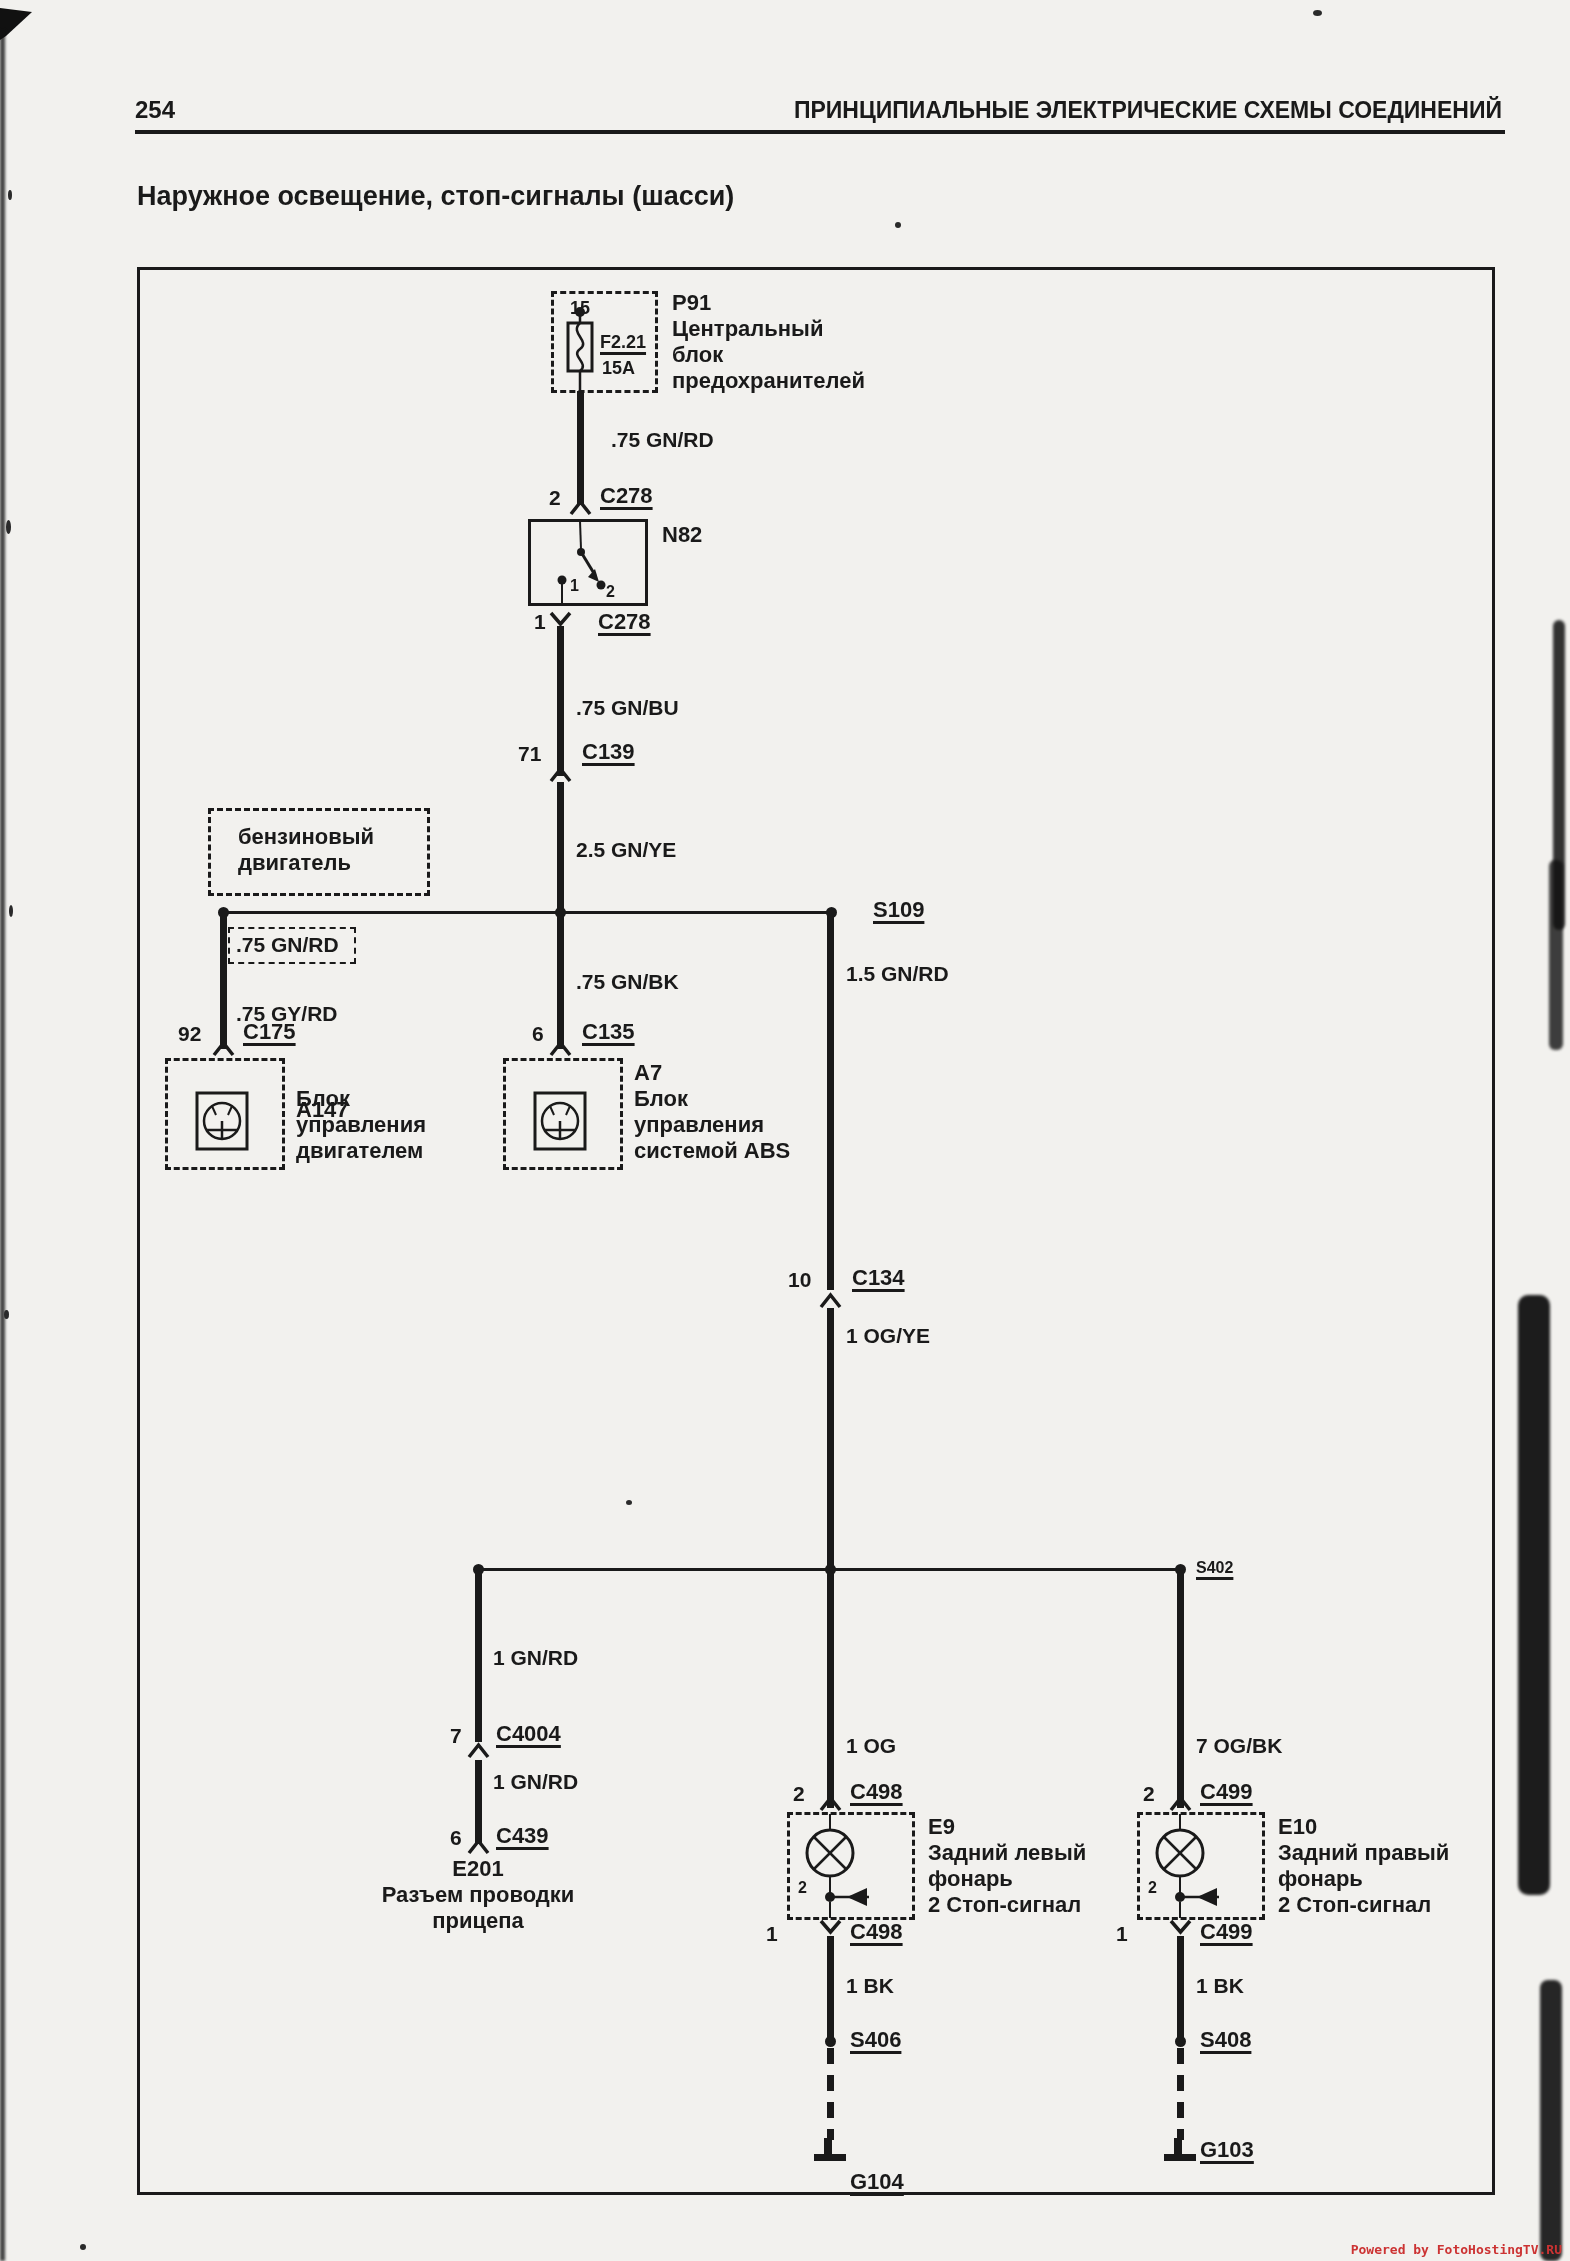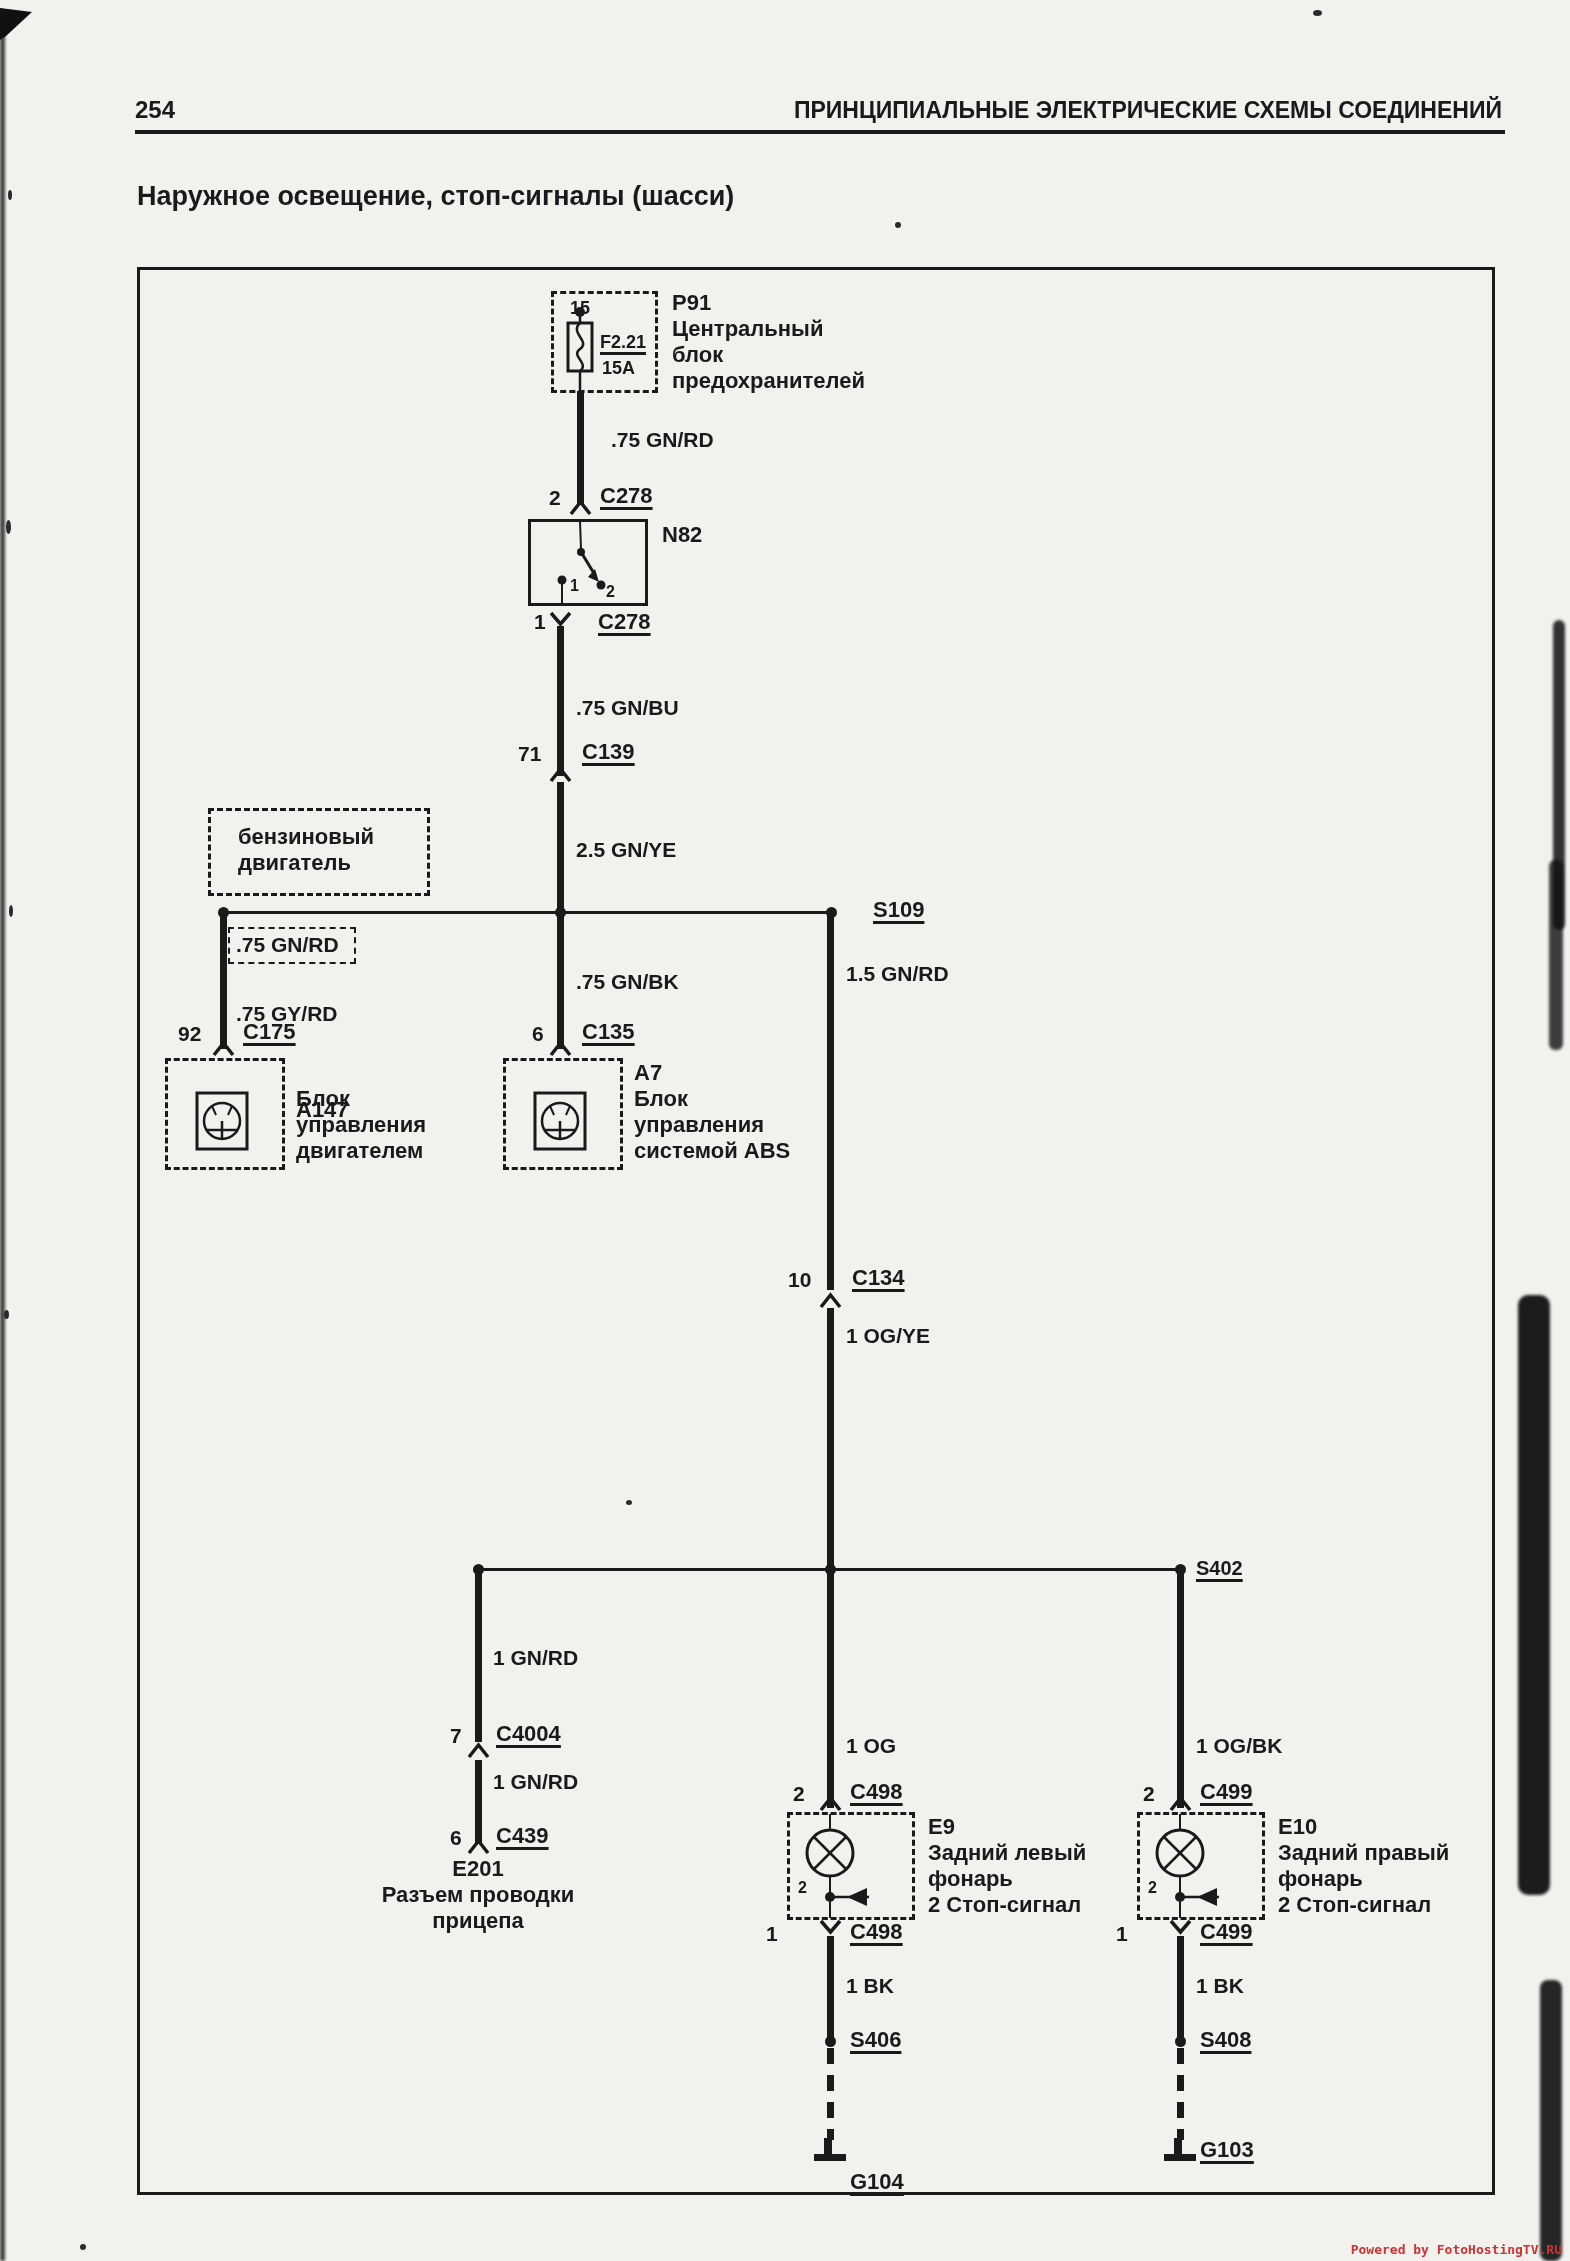--- a/index.html
+++ b/index.html
@@ -166,21 +166,21 @@
     <path d="M3,15 L12.5,3 L22,15" fill="none" stroke="#1a1a1a" stroke-width="3.5"></path>
   </svg>
   <div class="lbl code" style="left:852px;top:1266px;font-size:22px;">C134</div>
   <div class="wire" style="left:827px;top:1308px;height:262px;"></div>
   <div class="lbl" style="left:846px;top:1324px;">1 OG/YE</div>
 
   <div class="hline" style="left:478px;top:1568px;width:705px;"></div>
   <div class="dot" style="left:473px;top:1564px;"></div>
   <div class="dot" style="left:825px;top:1564px;"></div>
   <div class="dot" style="left:1175px;top:1564px;"></div>
-  <div class="lbl code" style="left:1196px;top:1556px;font-size:20px;">S402</div>
+  <div class="lbl code" style="left:1196px;top:1556px;font-size:16px;">S402</div>
 
   <div class="wire" style="left:475px;top:1570px;height:172px;"></div>
   <div class="lbl" style="left:493px;top:1646px;">1 GN/RD</div>
   <div class="lbl pin" style="left:450px;top:1724px;">7</div>
   <svg class="abs" style="left:466px;top:1742px;" width="25" height="17" viewBox="0 0 25 17">
     <path d="M3,15 L12.5,3 L22,15" fill="none" stroke="#1a1a1a" stroke-width="3.5"></path>
   </svg>
   <div class="lbl code" style="left:496px;top:1722px;font-size:22px;">C4004</div>
   <div class="wire" style="left:475px;top:1760px;height:84px;"></div>
   <div class="lbl" style="left:493px;top:1770px;">1 GN/RD</div>
@@ -231,21 +231,21 @@
   <div class="dot" style="left:825px;top:2036px;"></div>
   <div class="lbl code" style="left:850px;top:2028px;font-size:22px;">S406</div>
   <div class="wire-dashed" style="left:827px;top:2048px;height:92px;"></div>
   <svg class="abs" style="left:810px;top:2138px;" width="40" height="28" viewBox="0 0 40 28">
     <rect x="14" y="0" width="8" height="18" fill="#1a1a1a"></rect>
     <rect x="4" y="16" width="32" height="7" fill="#1a1a1a"></rect>
   </svg>
   <div class="lbl code" style="left:850px;top:2138px;font-size:22px;margin-top:32px;">G104</div>
 
   <div class="wire" style="left:1177px;top:1570px;height:238px;"></div>
-  <div class="lbl" style="left:1196px;top:1734px;">1 OG/BK</div>
+  <div class="lbl" style="left:1196px;top:1734px;">7 OG/BK</div>
   <div class="lbl pin" style="left:1143px;top:1782px;">2</div>
   <svg class="abs" style="left:1168px;top:1795px;" width="25" height="17" viewBox="0 0 25 17">
     <path d="M3,15 L12.5,3 L22,15" fill="none" stroke="#1a1a1a" stroke-width="3.5"></path>
   </svg>
   <div class="lbl code" style="left:1200px;top:1780px;font-size:22px;">C499</div>
   <div class="dash-box" style="left:1137px;top:1812px;width:122px;height:102px;"></div>
   <svg class="abs" style="left:1137px;top:1812px;" width="128" height="108" viewBox="0 0 128 108">
     <line x1="43" y1="2" x2="43" y2="18" stroke="#1a1a1a" stroke-width="2"></line>
     <circle cx="43" cy="41" r="23" fill="none" stroke="#1a1a1a" stroke-width="3"></circle>
     <line x1="27" y1="25" x2="59" y2="57" stroke="#1a1a1a" stroke-width="2.5"></line>

